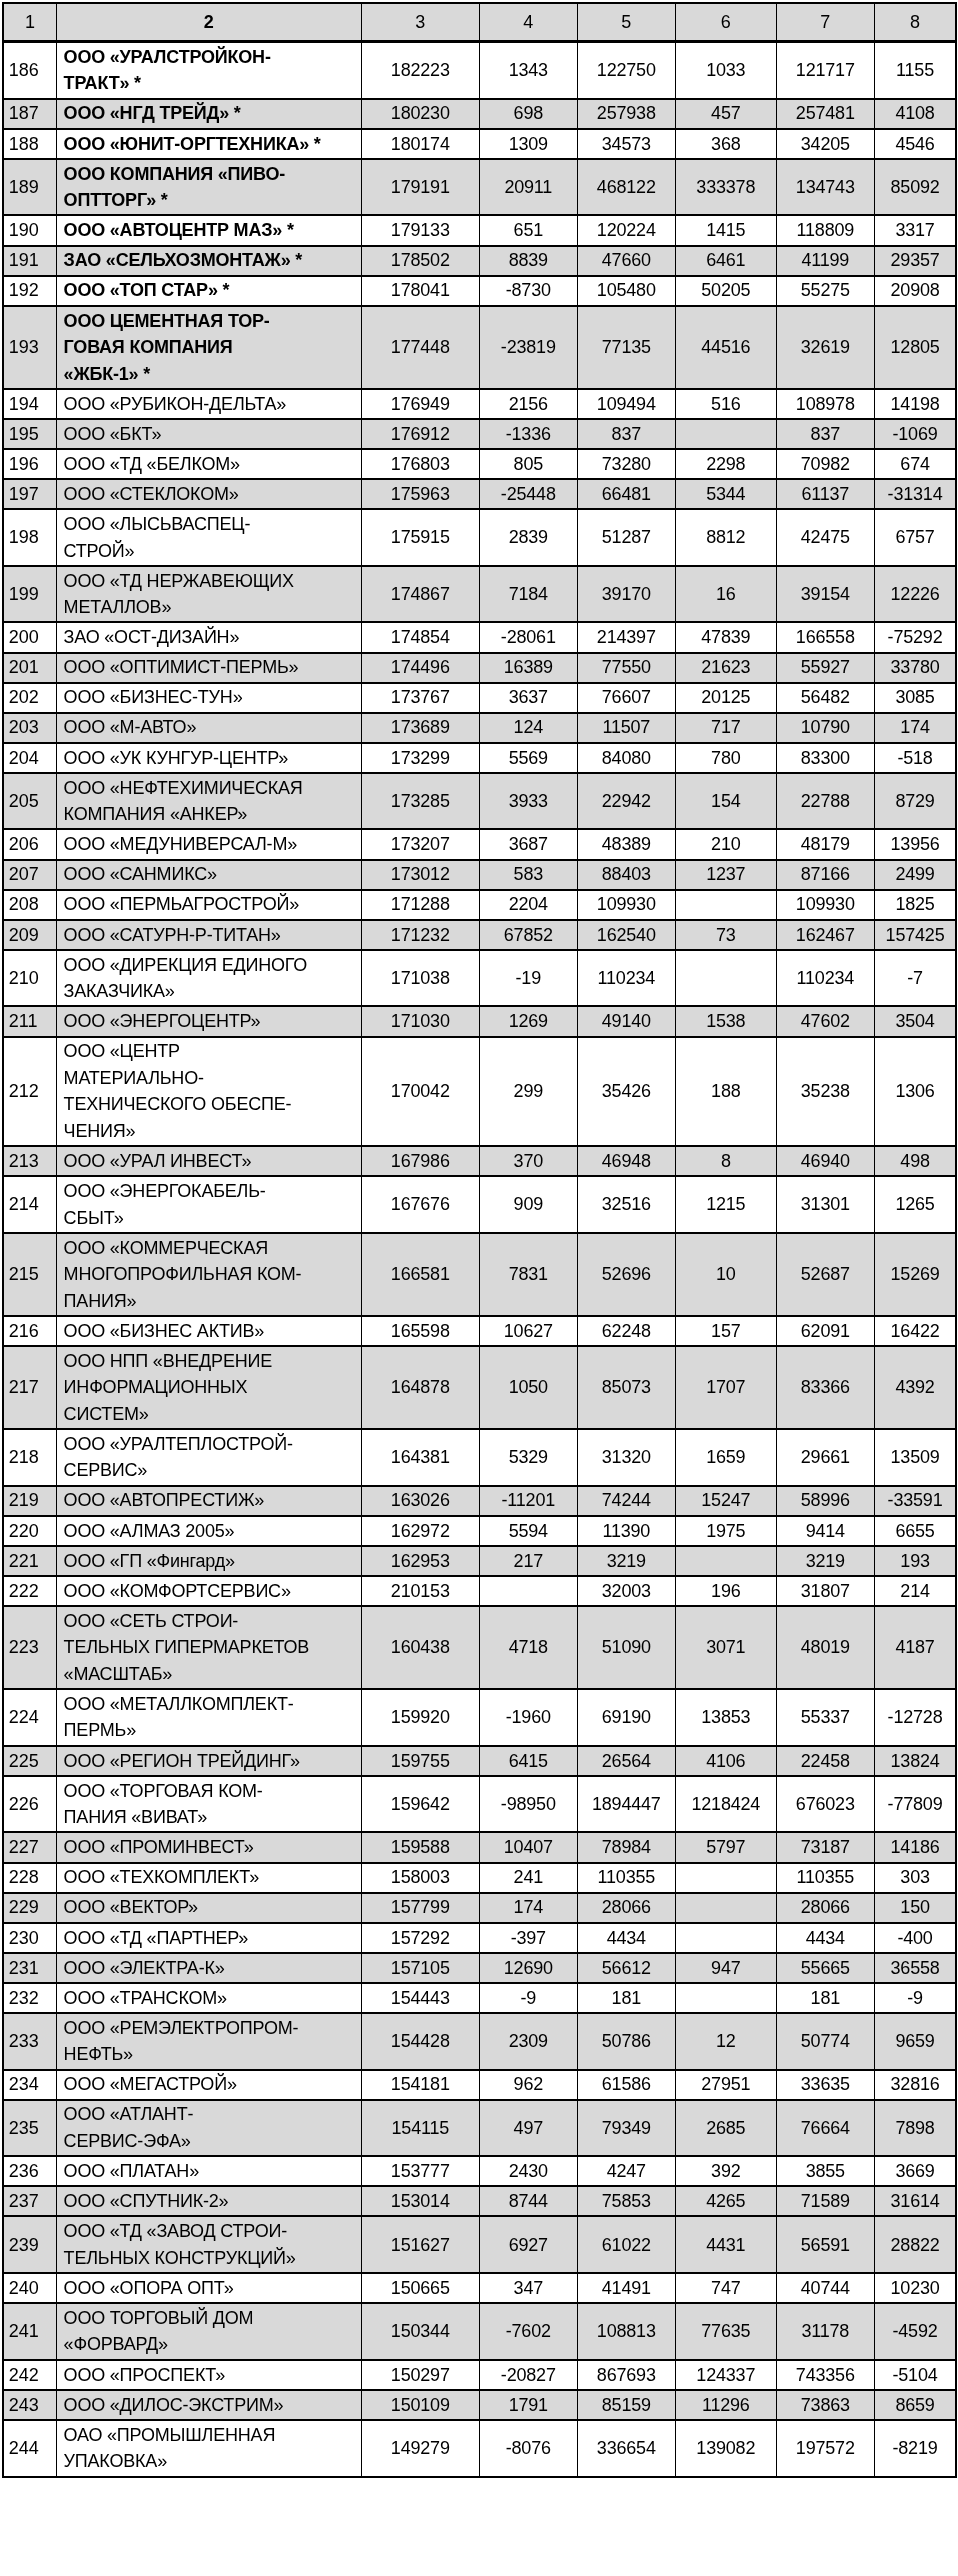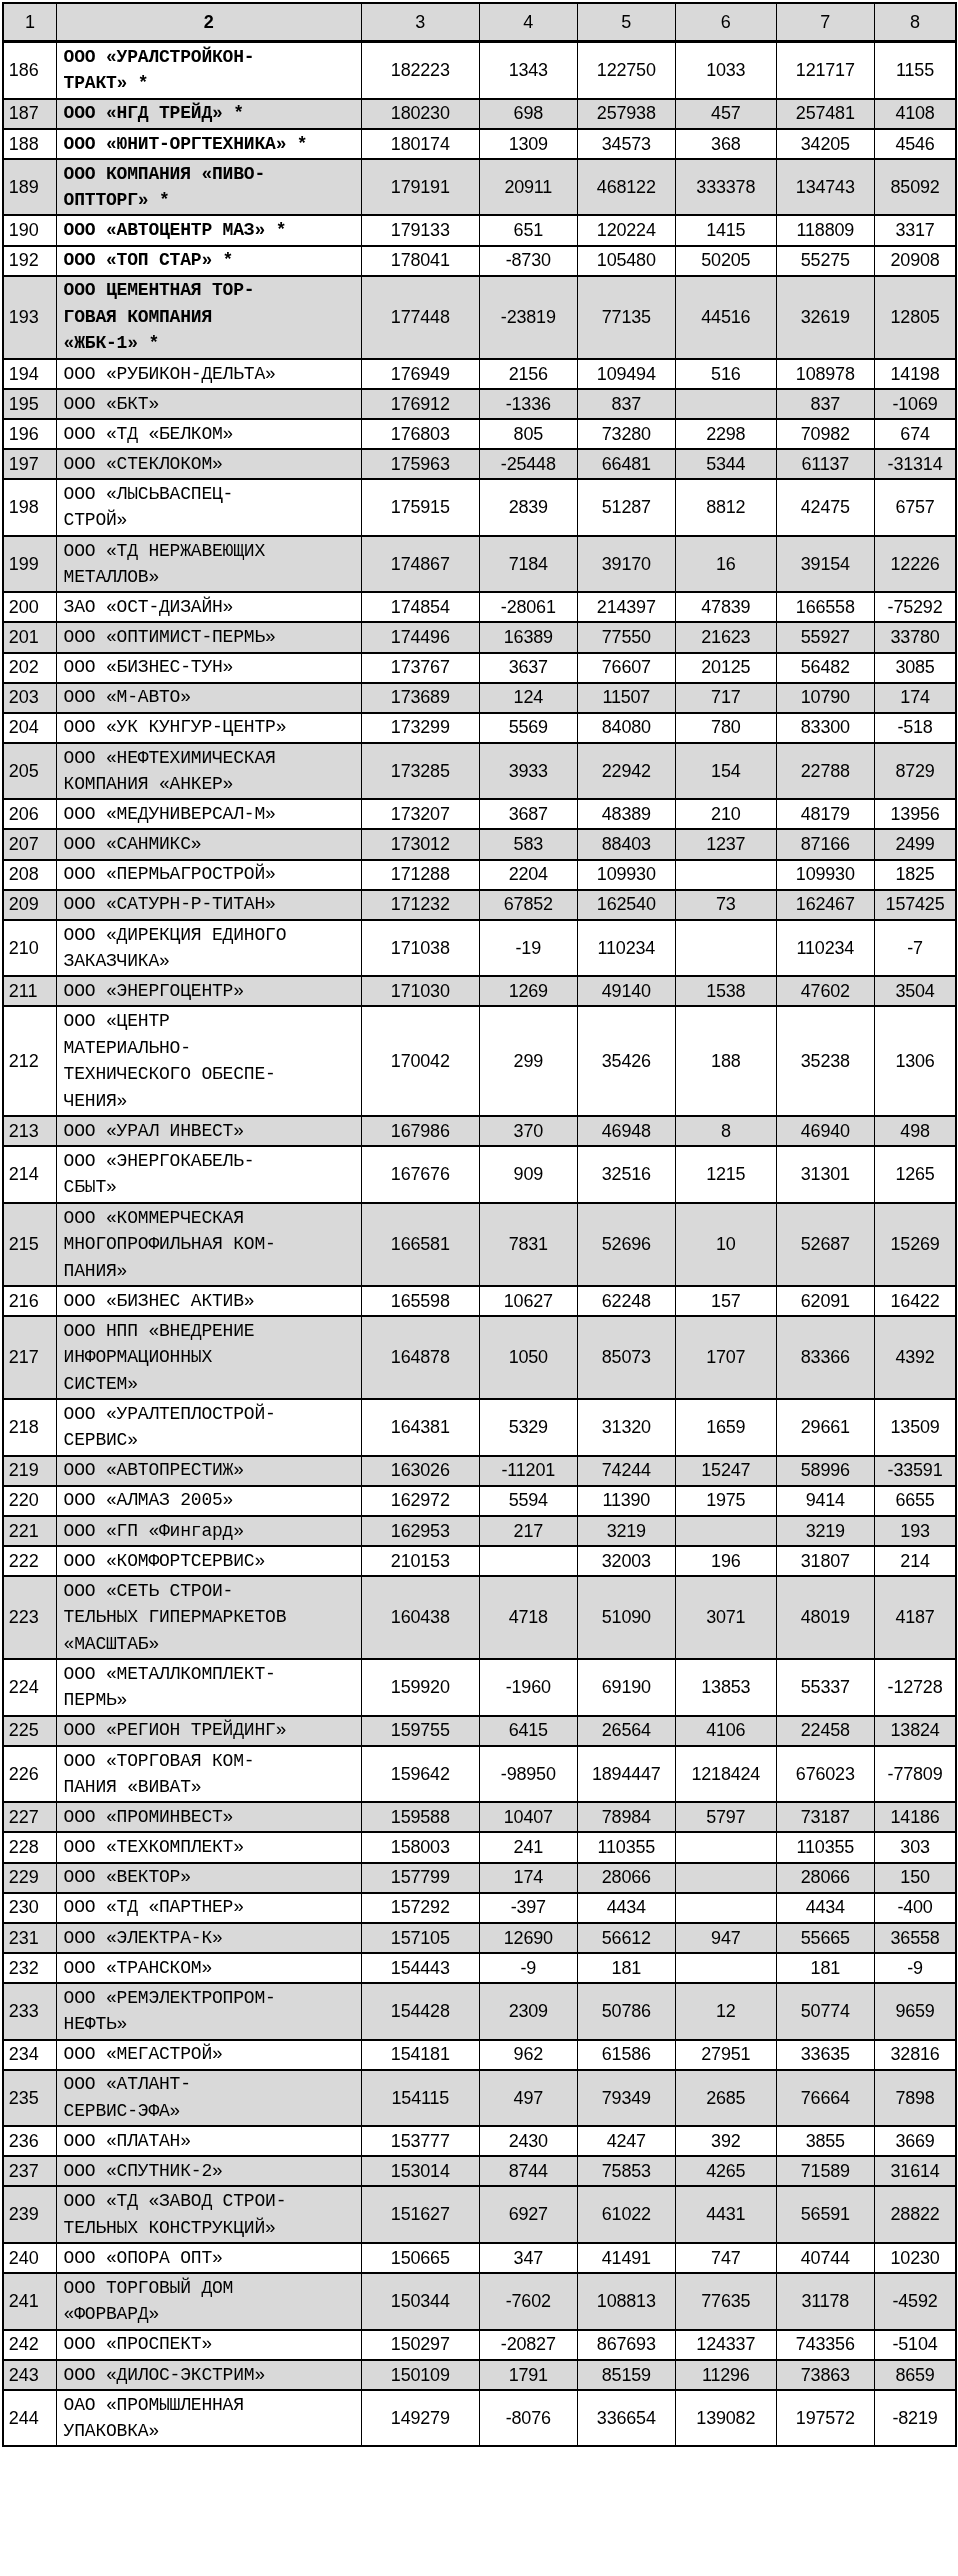--- a/index.html
+++ b/index.html
@@ -45,21 +45,20 @@
     border-bottom:3px solid var(--border);
   }
   thead th.col2{font-weight:bold;}
   td.rownum{text-align:left;}
   td.name{
     text-align:left;
     white-space:pre-line;
     padding-left:6.8px;
     padding-right:2.3px;
     letter-spacing:-0.2px;
-    font-family:Liberation Mono, monospace;
   }
   td.val{text-align:center;letter-spacing:-0.2px;}
   tr.shaded td{background:var(--shade);}
   tr.plain td{background:var(--bg);}
   tr.starred td.name{font-weight:bold;}
 </style>
 </head>
 <body>
 
 <div class="page">
@@ -132,20 +131,30 @@
         <tr class="plain starred">
           <td class="rownum">190</td>
           <td class="name">ООО «АВТОЦЕНТР МАЗ» *</td>
           <td class="val">179133</td>
           <td class="val">651</td>
           <td class="val">120224</td>
           <td class="val">1415</td>
           <td class="val">118809</td>
           <td class="val">3317</td>
         </tr>
+        <tr class="shaded starred">
+          <td class="rownum">191</td>
+          <td class="name">ЗАО «СЕЛЬХОЗМОНТАЖ» *</td>
+          <td class="val">178502</td>
+          <td class="val">8839</td>
+          <td class="val">47660</td>
+          <td class="val">6461</td>
+          <td class="val">41199</td>
+          <td class="val">29357</td>
+        </tr>
         <tr class="plain starred">
           <td class="rownum">192</td>
           <td class="name">ООО «ТОП СТАР» *</td>
           <td class="val">178041</td>
           <td class="val">-8730</td>
           <td class="val">105480</td>
           <td class="val">50205</td>
           <td class="val">55275</td>
           <td class="val">20908</td>
         </tr>

